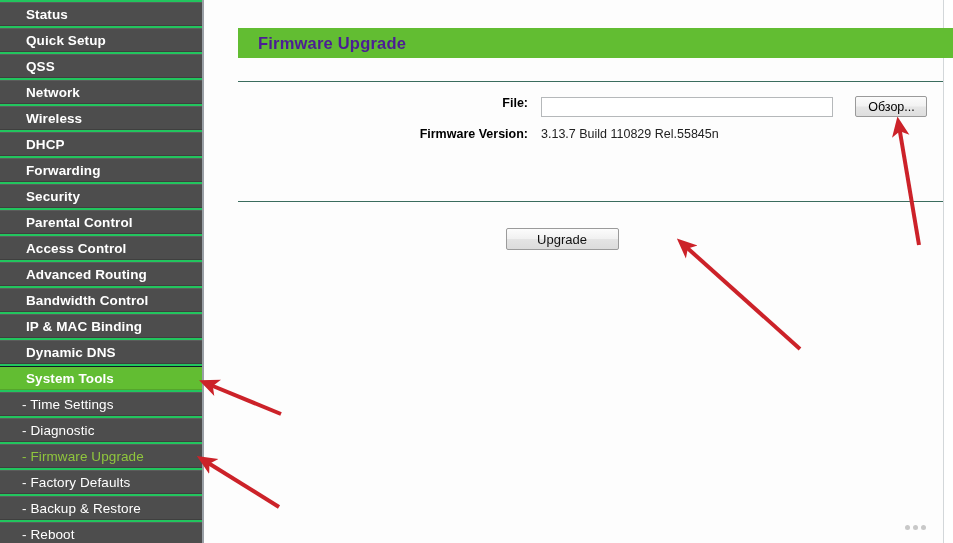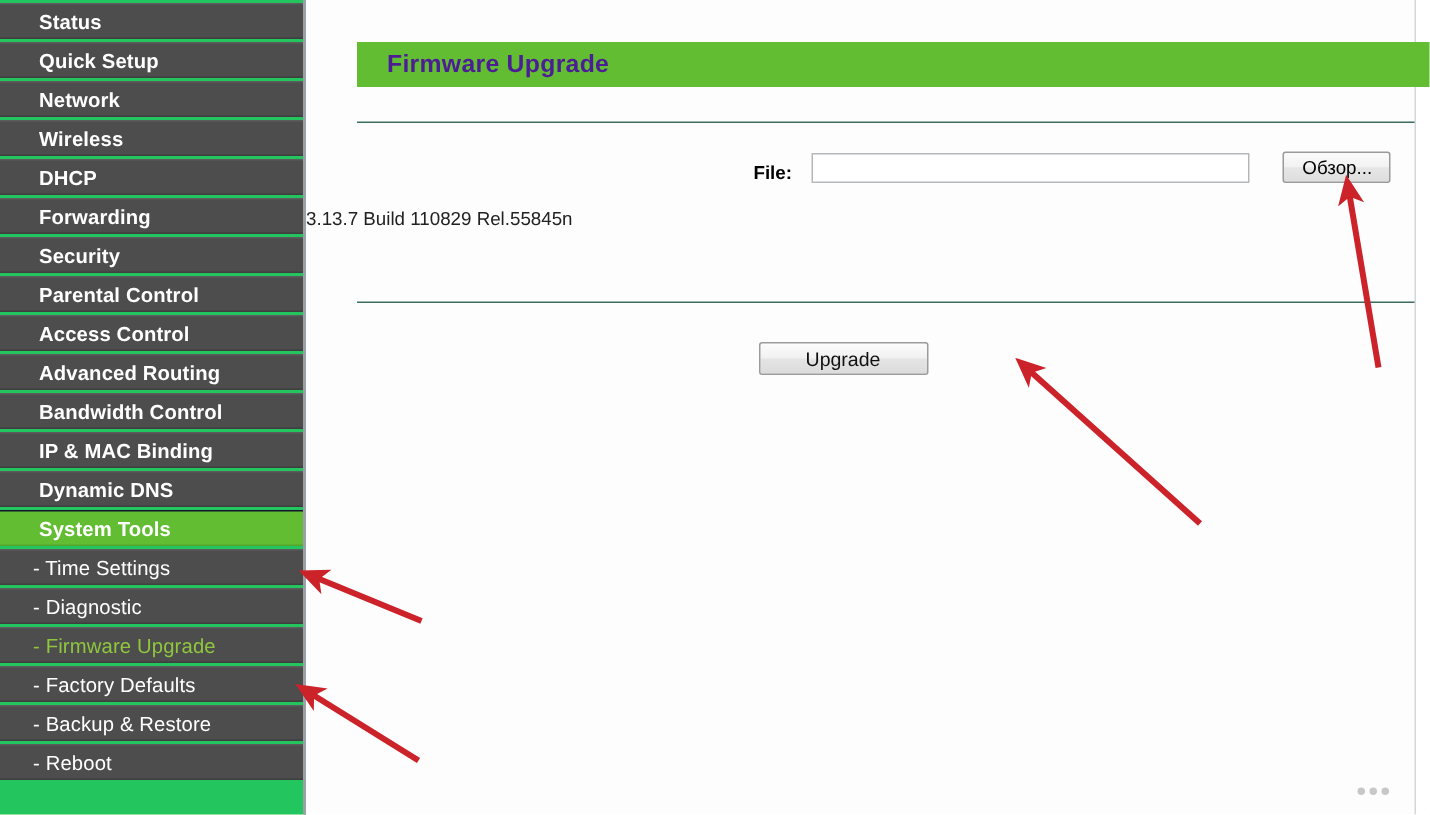--- a/index.html
+++ b/index.html
@@ -104,21 +104,21 @@
   .hr-mid  { top: 201px; }
 
   .form-rows {
     position: absolute;
     left: 0;
     top: 96px;
     width: 100%;
   }
   .form-row {
     display: flex;
-    align-items: flex-end;
+    align-items: flex-start;
     height: 26px;
     margin-bottom: 5px;
   }
   .form-label {
     width: 337px;
     text-align: right;
     padding-right: 13px;
     box-sizing: border-box;
     font-size: 12.5px;
     font-weight: bold;
@@ -201,20 +201,21 @@
   }
 </style>
 </head>
 <body>
 
 <div id="app">
 
   <nav class="sidebar" id="sidebar">
       <div class="nav-item">Status</div>
       <div class="nav-item">Quick Setup</div>
+      <div class="nav-item">QSS</div>
       <div class="nav-item">Network</div>
       <div class="nav-item">Wireless</div>
       <div class="nav-item">DHCP</div>
       <div class="nav-item">Forwarding</div>
       <div class="nav-item">Security</div>
       <div class="nav-item">Parental Control</div>
       <div class="nav-item">Access Control</div>
       <div class="nav-item">Advanced Routing</div>
       <div class="nav-item">Bandwidth Control</div>
       <div class="nav-item">IP &amp; MAC Binding</div>
@@ -239,20 +240,21 @@
 
         <div class="form-row">
           <div class="form-label">File:</div>
           <div class="form-value">
             <input class="file-input" type="text" value="" style="">
             <button class="browse-btn">Обзор...</button>
           </div>
         </div>
 
         <div class="form-row">
+          <div class="form-label">Firmware Version:</div>
           <div class="form-value">3.13.7 Build 110829 Rel.55845n</div>
         </div>
 
 
       </div>
 
       <div class="hr-line hr-mid"></div>
 
       <div class="upgrade-wrap">
         <button class="upgrade-btn">Upgrade</button>

